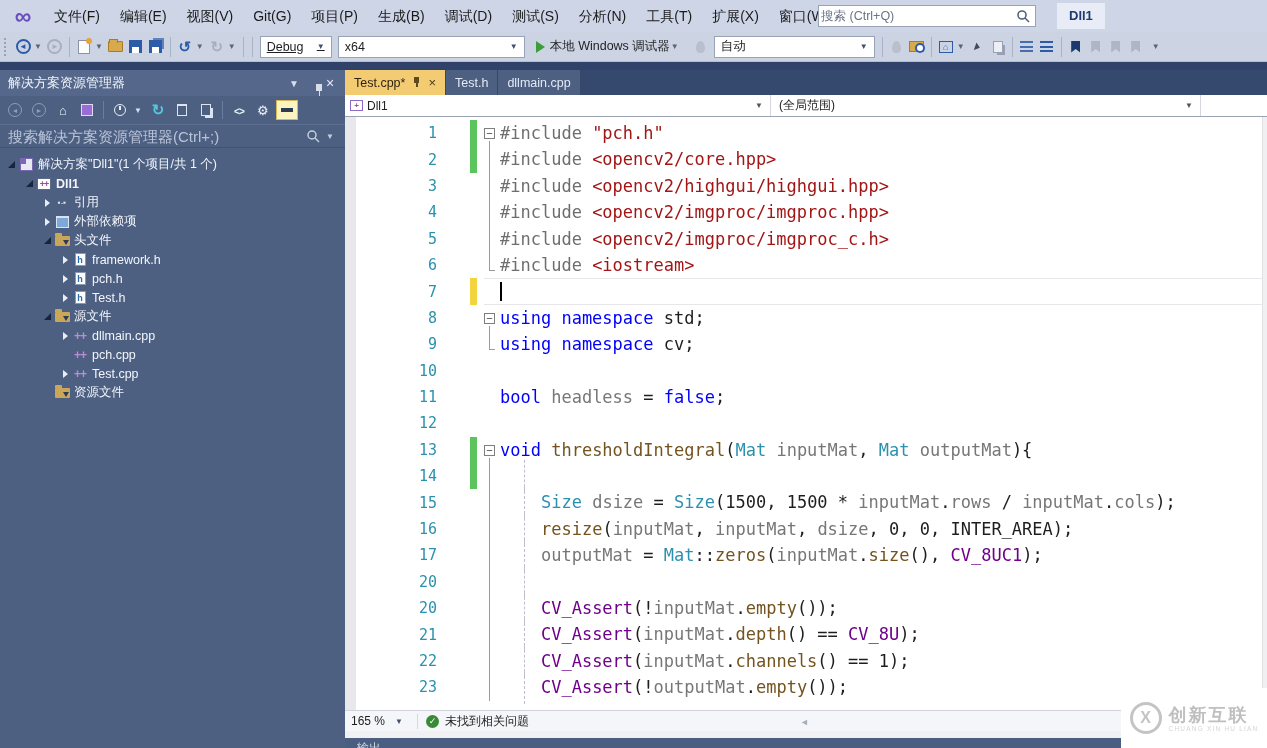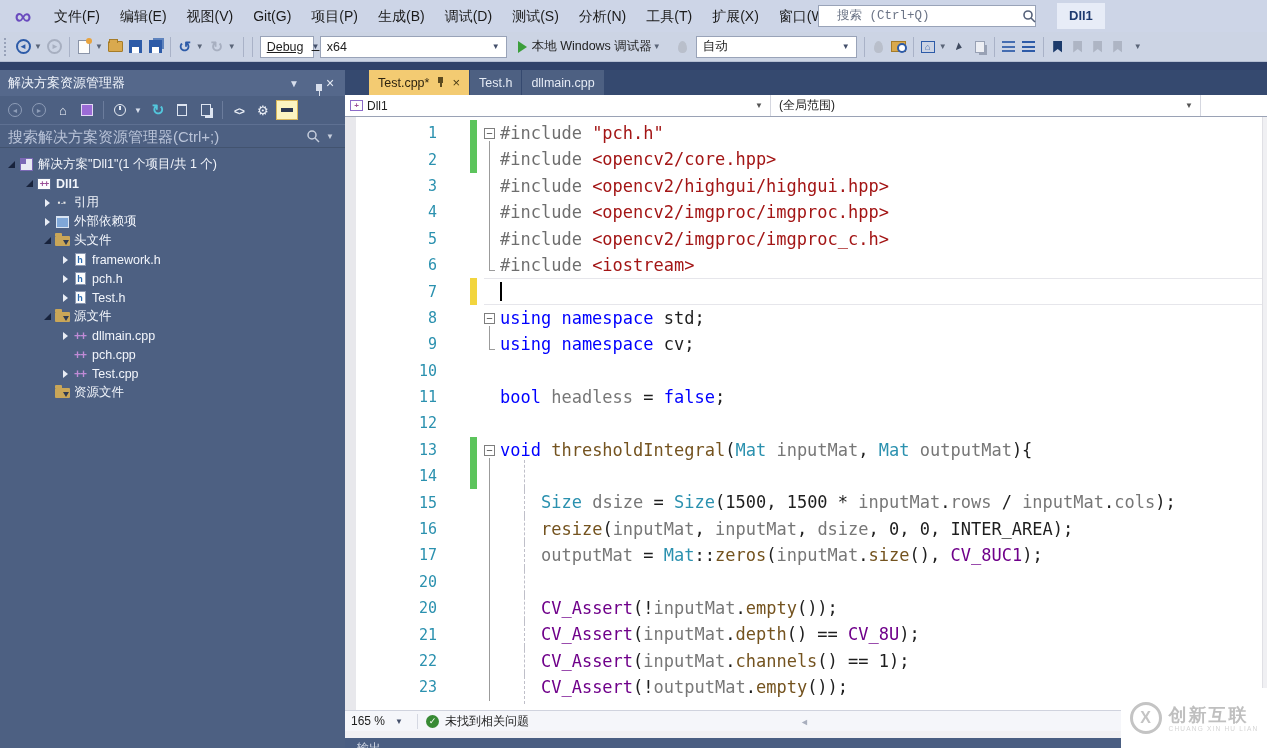--- a/index.html
+++ b/index.html
@@ -3,21 +3,21 @@
 <meta charset="utf-8">
 <style>
   * { margin:0; padding:0; box-sizing:border-box; }
   html,body { width:1267px; height:748px; overflow:hidden; font-family:"Liberation Sans",sans-serif; background:#30426A; }
 
   
   #titlebar { position:absolute; left:0; top:0; width:1267px; height:32px; background:#CDD5E7; display:flex; align-items:center; }
   .vs-logo { width:30px; height:24px; margin:0 6px 0 8px; color:#6A4BBE; font-size:23px; font-weight:bold; line-height:24px; text-align:center; }
   .menu-item { font-size:14px; color:#1B1B1B; padding:0 10px; line-height:32px; height:32px; cursor:default; }
   #qsearch { position:absolute; left:818px; top:5px; width:218px; height:22px; background:#FFFFFF; border:1px solid #99A3B8; display:flex; align-items:center; }
-  #qsearch input { flex:1; border:none; outline:none; font-size:12.5px; color:#333; padding:0 18px; background:transparent; font-family:Liberation Mono, monospace; }
+  #qsearch input { flex:1; border:none; outline:none; font-size:12.5px; color:#333; padding:0 2px; background:transparent; font-family:Liberation Sans, sans-serif; }
   #qsearch input::placeholder { color:#6B7486; }
   .mag { width:14px; height:14px; margin-right:5px; flex:none; }
   #sol-badge { position:absolute; left:1057px; top:3px; height:26px; padding:0 12px; background:#E7ECF7; color:#1E3A6E; font-size:13px; font-weight:bold; line-height:26px; }
 
   
   #toolbar { position:absolute; left:0; top:32px; width:1267px; height:30px; background:#CCD4E4; border-bottom:1px solid #B4BDD2; display:flex; align-items:center; }
   .tb-grip { width:5px; height:20px; margin:0 5px 0 3px; background-image:radial-gradient(circle,#97A1B8 1px,transparent 1.2px); background-size:4px 4px; }
   .tb-sep { width:1px; height:20px; background:#A9B2C7; margin:0 4px; }
   .tb-caret { font-size:8px; color:#5A6578; margin:0 3px 0 1px; }
   .tb-btn { display:flex; align-items:center; justify-content:center; min-width:20px; height:24px; }
@@ -97,21 +97,21 @@
   .ti-folder { width:15px; height:10px; background:#C9A658; border-radius:1px; position:relative; }
   .ti-folder::before { content:""; position:absolute; left:0; top:-3px; width:7px; height:3px; background:#C9A658; border-radius:1px 1px 0 0; }
   .ti-folder::after { content:""; position:absolute; right:1px; bottom:1px; width:0; height:0; border-top:5px solid #2E3A52; border-left:3px solid transparent; border-right:3px solid transparent; }
   .ti-header { width:11px; height:13px; background:#FDFDFD; border:1px solid #8A97B0; color:#2B6BB0; font-size:9px; font-weight:bold; display:flex; align-items:center; justify-content:center; }
   .ti-header::before { content:"h"; }
   .ti-cpp { color:#C08BD6; font-size:12px; font-weight:bold; letter-spacing:-1px; }
   .ti-cpp::before { content:"++"; }
 
   
   #editor { position:absolute; left:345px; top:70px; width:922px; height:678px; }
-  #tabstrip { height:25px; background:#35496F; display:flex; align-items:flex-end;padding-left:24px; }
+  #tabstrip { height:25px; background:#35496F; display:flex; align-items:flex-end; }
   .tab { height:25px; display:flex; align-items:center; padding:0 9px; font-size:12.5px; background:#4D6082; color:#E4EAF4; margin-right:1px; }
   .tab.active { background:#F3CB72; color:#2E2410; }
   .tab .tpin { width:10px; height:11px; margin-left:7px; position:relative; }
   .tab .tpin::before { content:""; position:absolute; left:2px; top:0; width:5px; height:6px; background:#5C4A1E; }
   .tab .tpin::after { content:""; position:absolute; left:4px; top:6px; width:1.5px; height:4px; background:#5C4A1E; }
   .tab .tclose { margin-left:6px; font-size:13px; color:#4A3B14; line-height:12px; }
   #navbar { height:22px; background:#FFFFFF; border-bottom:1px solid #9AA2B5; display:flex; font-size:12px; color:#222; }
   .nav-dd { display:flex; align-items:center; border-right:1px solid #D5D7E0; }
   .nav-dd .nd-caret { margin-left:auto; font-size:8px; color:#555; padding:0 7px; }
   .nav-proj-icon { width:13px; height:11px; background:#FDFDFD; border:1px solid #8C6BC8; color:#9B4F96; font-size:8px; font-weight:bold; line-height:9px; text-align:center; margin:0 4px 0 5px; }
@@ -214,21 +214,21 @@
         <span class="ticon ic-undo"></span>
       </span>
       <span class="tb-caret">▼</span>
       <span class="tb-btn">
         <span class="ticon ic-redo"></span>
       </span>
       <span class="tb-caret">▼</span>
       <div class="tb-sep"></div>
     </span>
   <div class="tb-sep"></div>
-  <div class="tb-select" style="width:54px;text-decoration:underline;">
+  <div class="tb-select" style="width:72px;text-decoration:underline;">
     <span>Debug</span>
       <span class="sel-caret">▼</span>
   </div>
   <div class="tb-select" style="width:187px;">
     <span>x64</span>
       <span class="sel-caret">▼</span>
   </div>
   <div class="run-btn">
     <span class="run-play"></span>
     <span class="run-label">本地 Windows 调试器</span>

